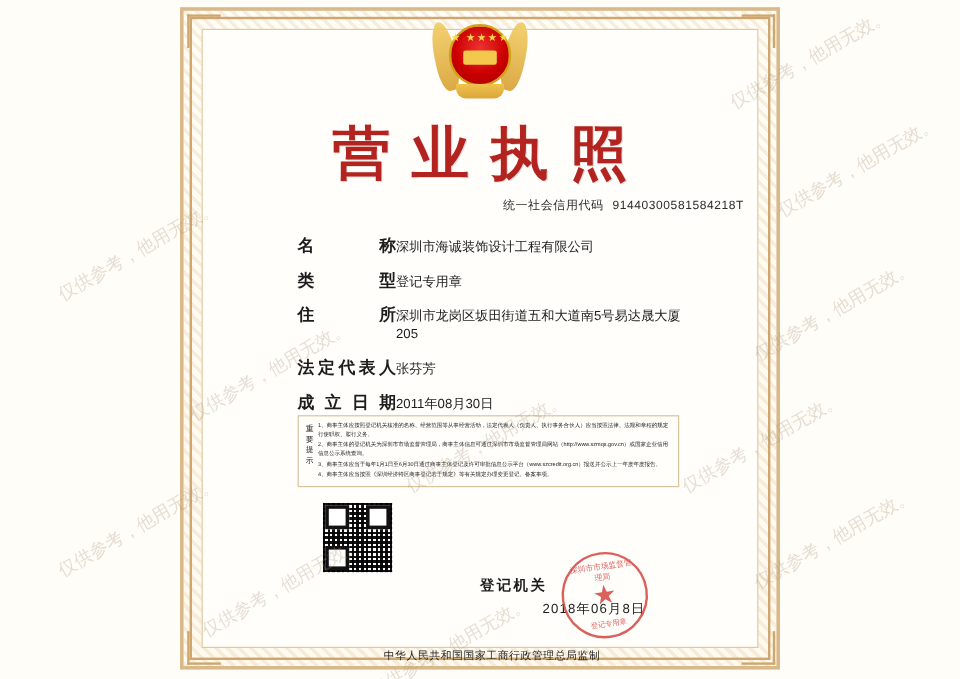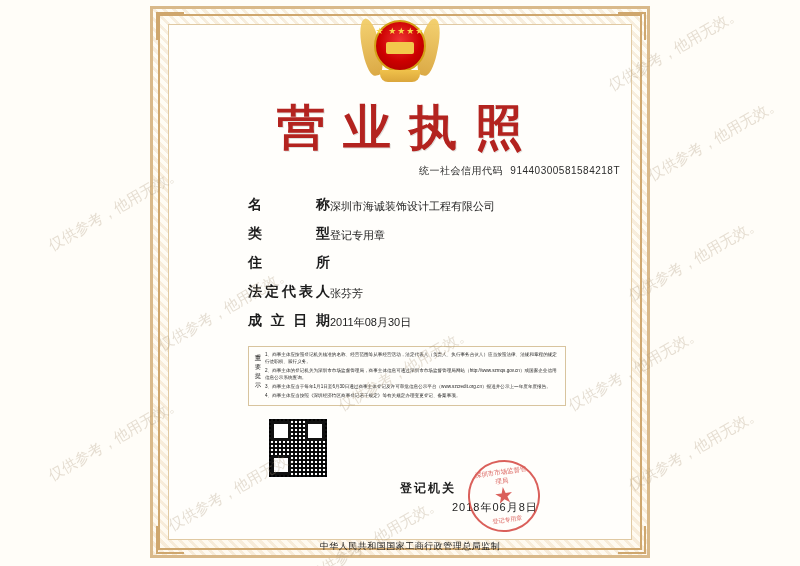--- a/index.html
+++ b/index.html
@@ -390,20 +390,21 @@
         <span>型</span>
       </div>
       <div class="field-value">登记专用章</div>
     </div>
 
     <div class="field-row">
       <div class="field-label">
         <span>住</span>
         <span>所</span>
       </div>
+      <div class="field-value">深圳市龙岗区坂田街道五和大道南5号易达晟大厦205</div>
     </div>
 
     <div class="field-row">
       <div class="field-label">
         <span>法</span>
         <span>定</span>
         <span>代</span>
         <span>表</span>
         <span>人</span>
       </div>

